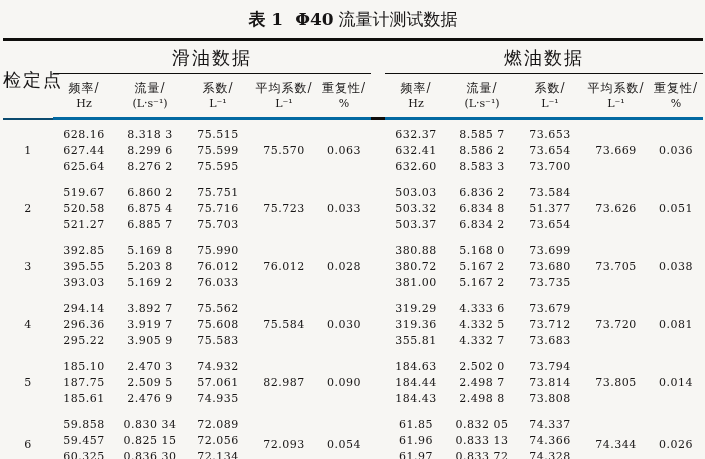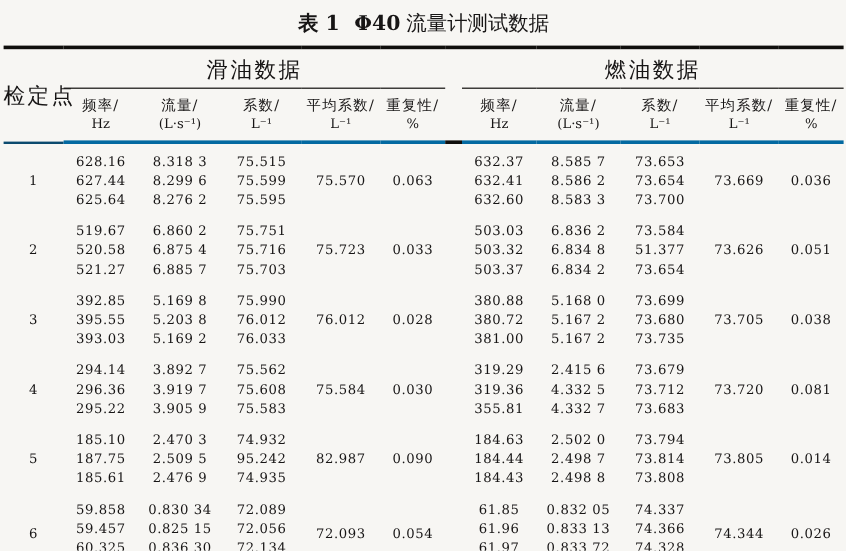--- a/index.html
+++ b/index.html
@@ -203,21 +203,21 @@
         </tr>
         <tr class="gstart">
           <td class="mid" rowspan="3">4</td>
           <td>294.14</td>
           <td>3.892 7</td>
           <td>75.562</td>
           <td class="mid" rowspan="3">75.584</td>
           <td class="mid" rowspan="3">0.030</td>
           <td class="mid" rowspan="3"></td>
           <td>319.29</td>
-          <td>2.415 6</td>
+          <td>4.333 6</td>
           <td>73.679</td>
           <td class="mid" rowspan="3">73.720</td>
           <td class="mid" rowspan="3">0.081</td>
         </tr>
         <tr>
           <td>296.36</td>
           <td>3.919 7</td>
           <td>75.608</td>
           <td>319.36</td>
           <td>4.332 5</td>
@@ -241,21 +241,21 @@
           <td class="mid" rowspan="3"></td>
           <td>184.63</td>
           <td>2.502 0</td>
           <td>73.794</td>
           <td class="mid" rowspan="3">73.805</td>
           <td class="mid" rowspan="3">0.014</td>
         </tr>
         <tr>
           <td>187.75</td>
           <td>2.509 5</td>
-          <td>95.242</td>
+          <td>57.061</td>
           <td>184.44</td>
           <td>2.498 7</td>
           <td>73.814</td>
         </tr>
         <tr>
           <td>185.61</td>
           <td>2.476 9</td>
           <td>74.935</td>
           <td>184.43</td>
           <td>2.498 8</td>

